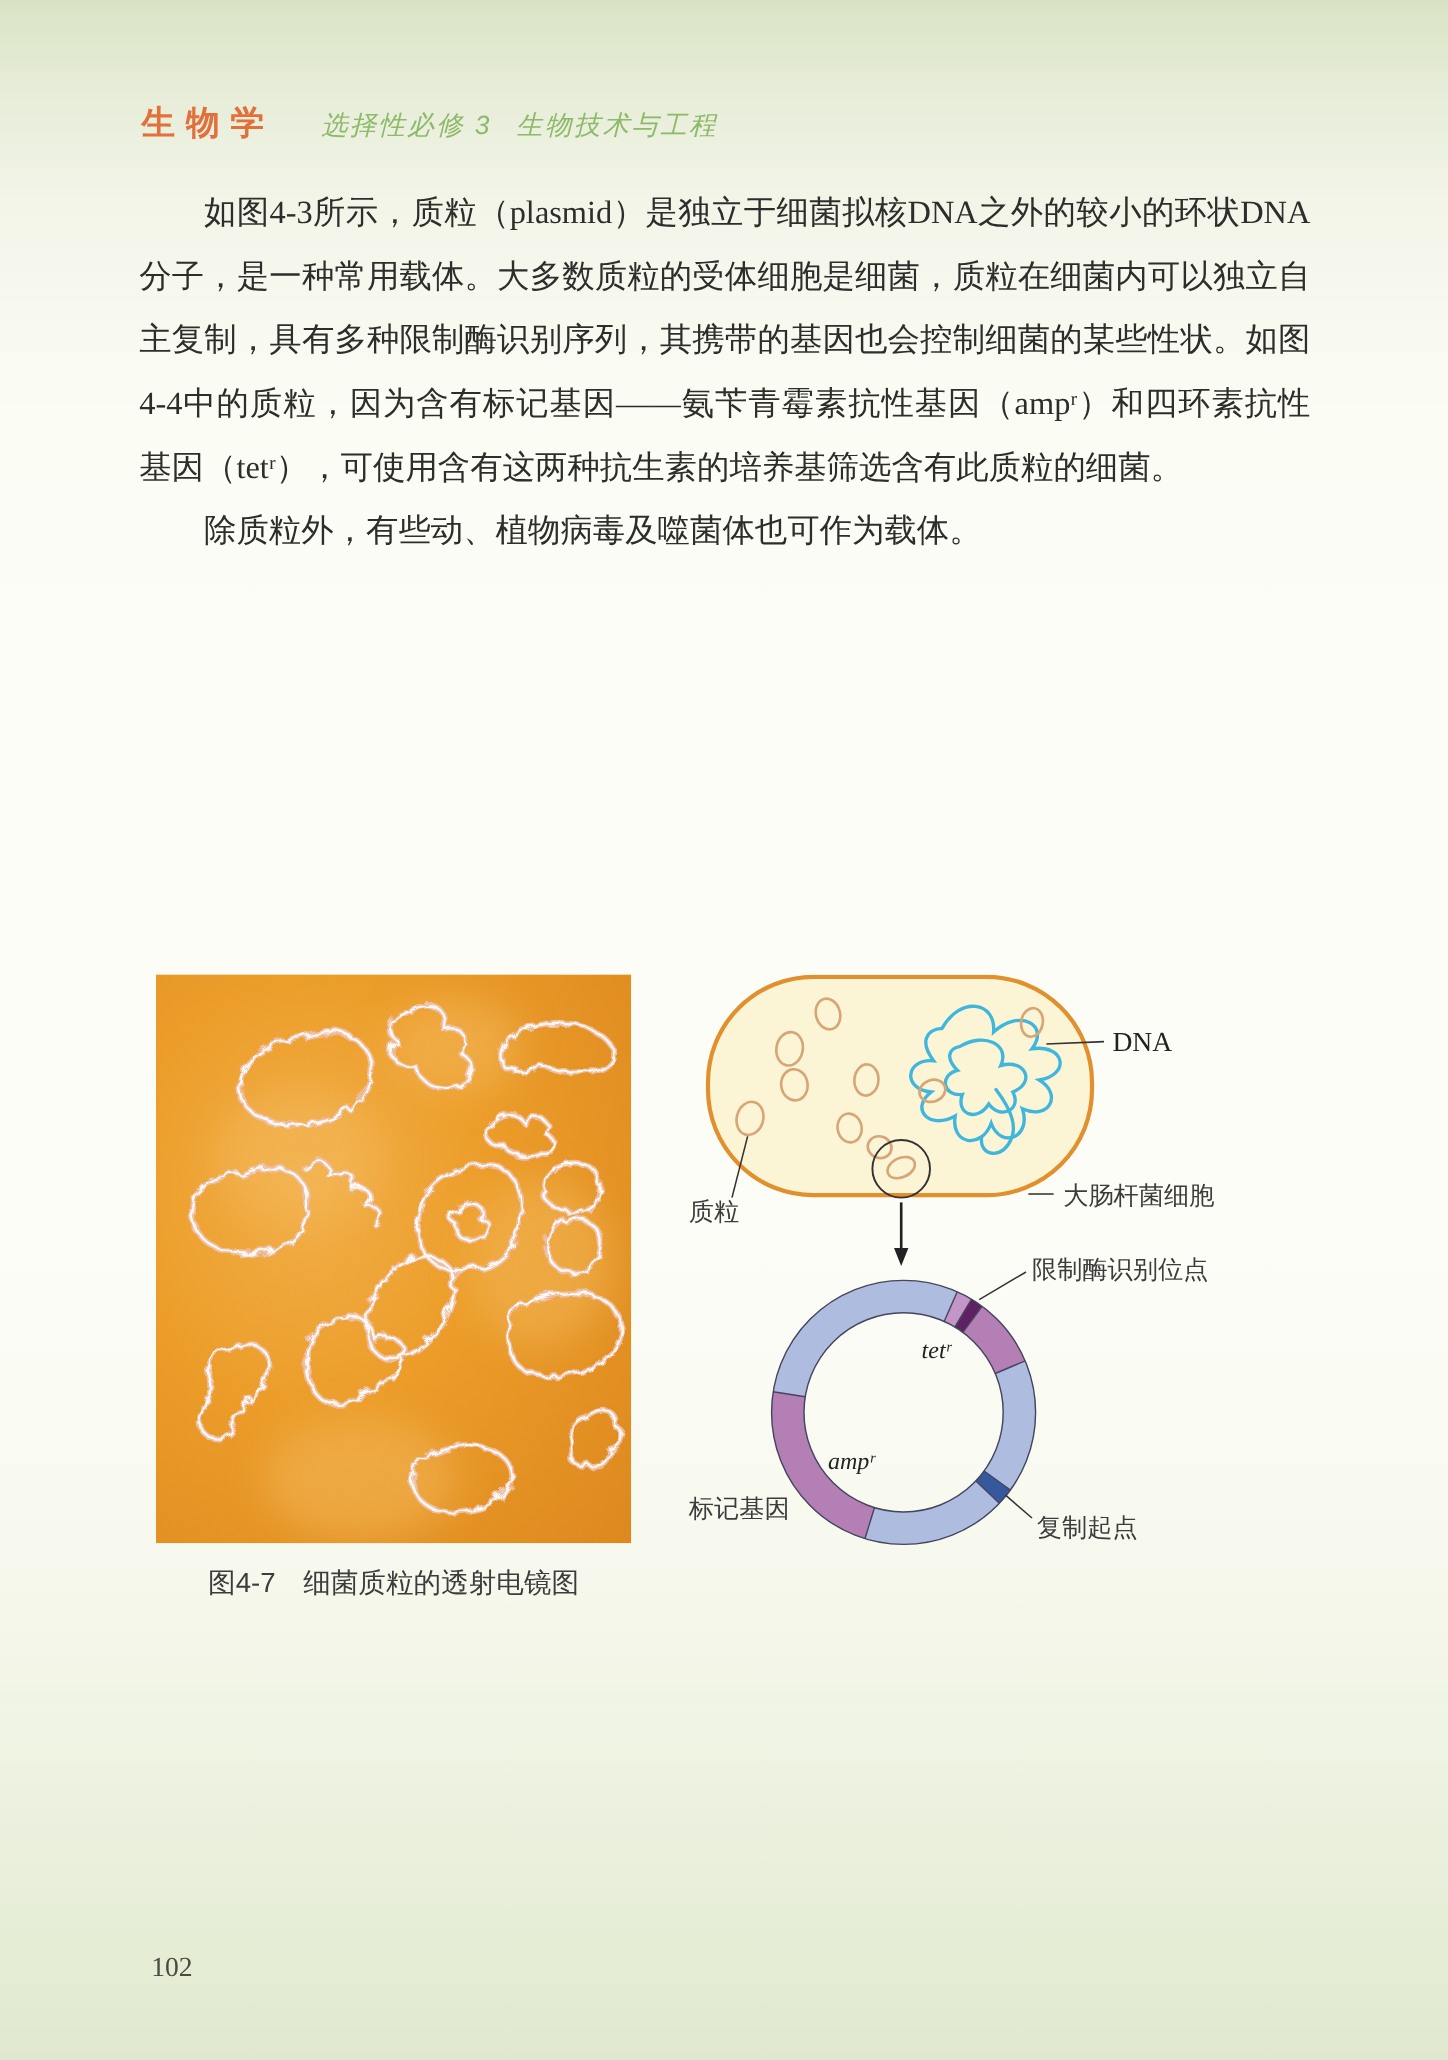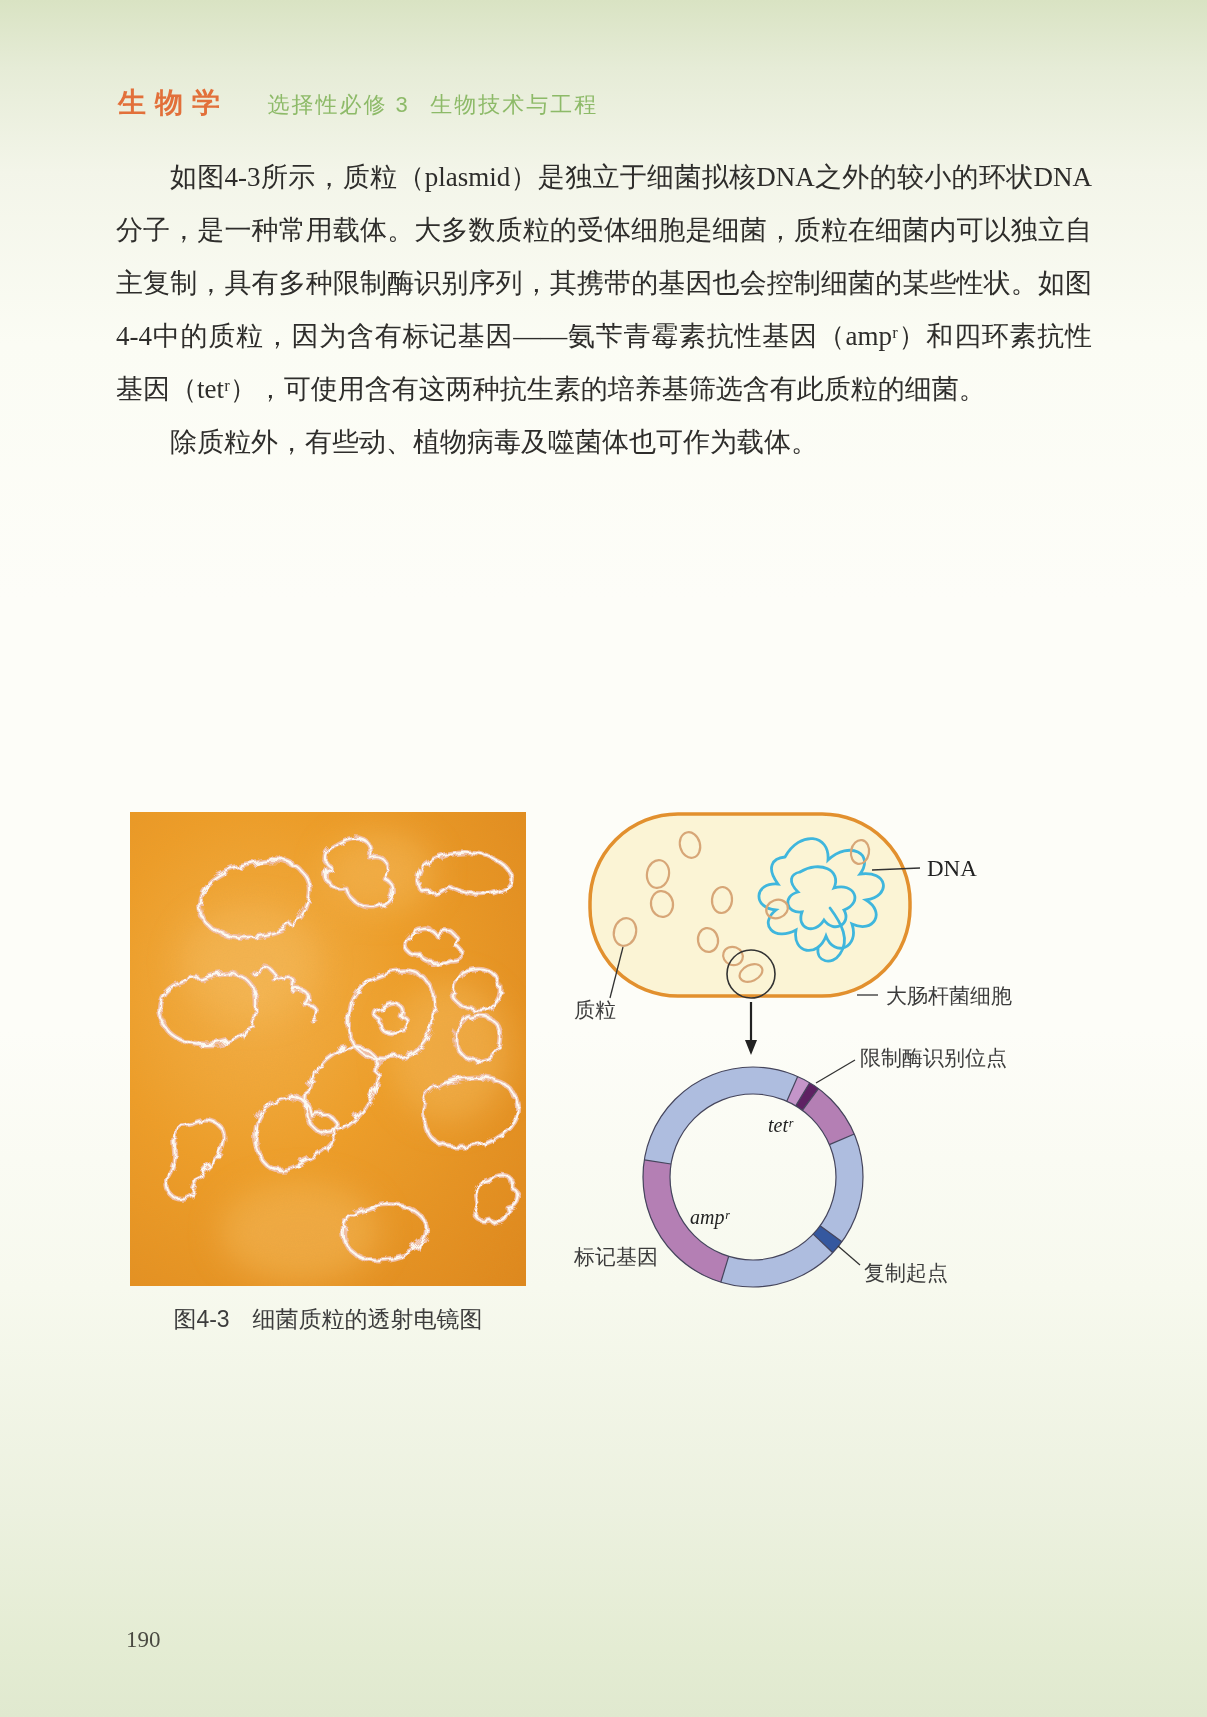--- a/index.html
+++ b/index.html
@@ -16,21 +16,21 @@
   }
   .header{
     position:absolute;left:118px;top:84px;
     font-family:"Liberation Sans","DejaVu Sans",sans-serif;
     white-space:nowrap;
   }
   .header .subject{
     color:#e2703a;font-weight:bold;font-size:28px;letter-spacing:9px;
   }
   .header .module, .header .series{
-    color:#8dba68;font-size:22px;letter-spacing:2px;
+    color:#8dba68;font-size:22px;font-style:italic;letter-spacing:2px;
   }
   .header .module{margin-left:34px;}
   .header .series{margin-left:16px;}
   .bodytext{
     position:absolute;left:116px;top:151px;width:976px;
     font-size:27px;line-height:53px;color:#2e2d2b;
     text-align:justify;
   }
   .bodytext p{margin:0;text-indent:2em;}
   .fig-em{position:absolute;left:130px;top:812px;width:396px;height:474px;}
@@ -181,18 +181,18 @@
     <text class="cjk" x="356" y="191" font-size="21" fill="#3c3c3c">大肠杆菌细胞</text>
     <text class="cjk" x="44" y="205" font-size="21" fill="#3c3c3c">质粒</text>
     <text class="cjk" x="330" y="253" font-size="21" fill="#3c3c3c">限制酶识别位点</text>
     <text class="lat" x="238" y="320" font-size="20" font-style="italic" fill="#222">tetʳ</text>
     <text class="lat" x="160" y="412" font-size="20" font-style="italic" fill="#222">ampʳ</text>
     <text class="cjk" x="44" y="452" font-size="21" fill="#3c3c3c">标记基因</text>
     <text class="cjk" x="334" y="468" font-size="21" fill="#3c3c3c">复制起点</text>
   </svg>
 
   <div class="caption cap43">
-    <div>图4-3　细菌质粒的透射电镜图</div>
+    <div>图4-7　细菌质粒的透射电镜图</div>
   </div>
 
 
-  <div class="page-number">190</div>
+  <div class="page-number">102</div>
 </div>
 
 </body></html>

